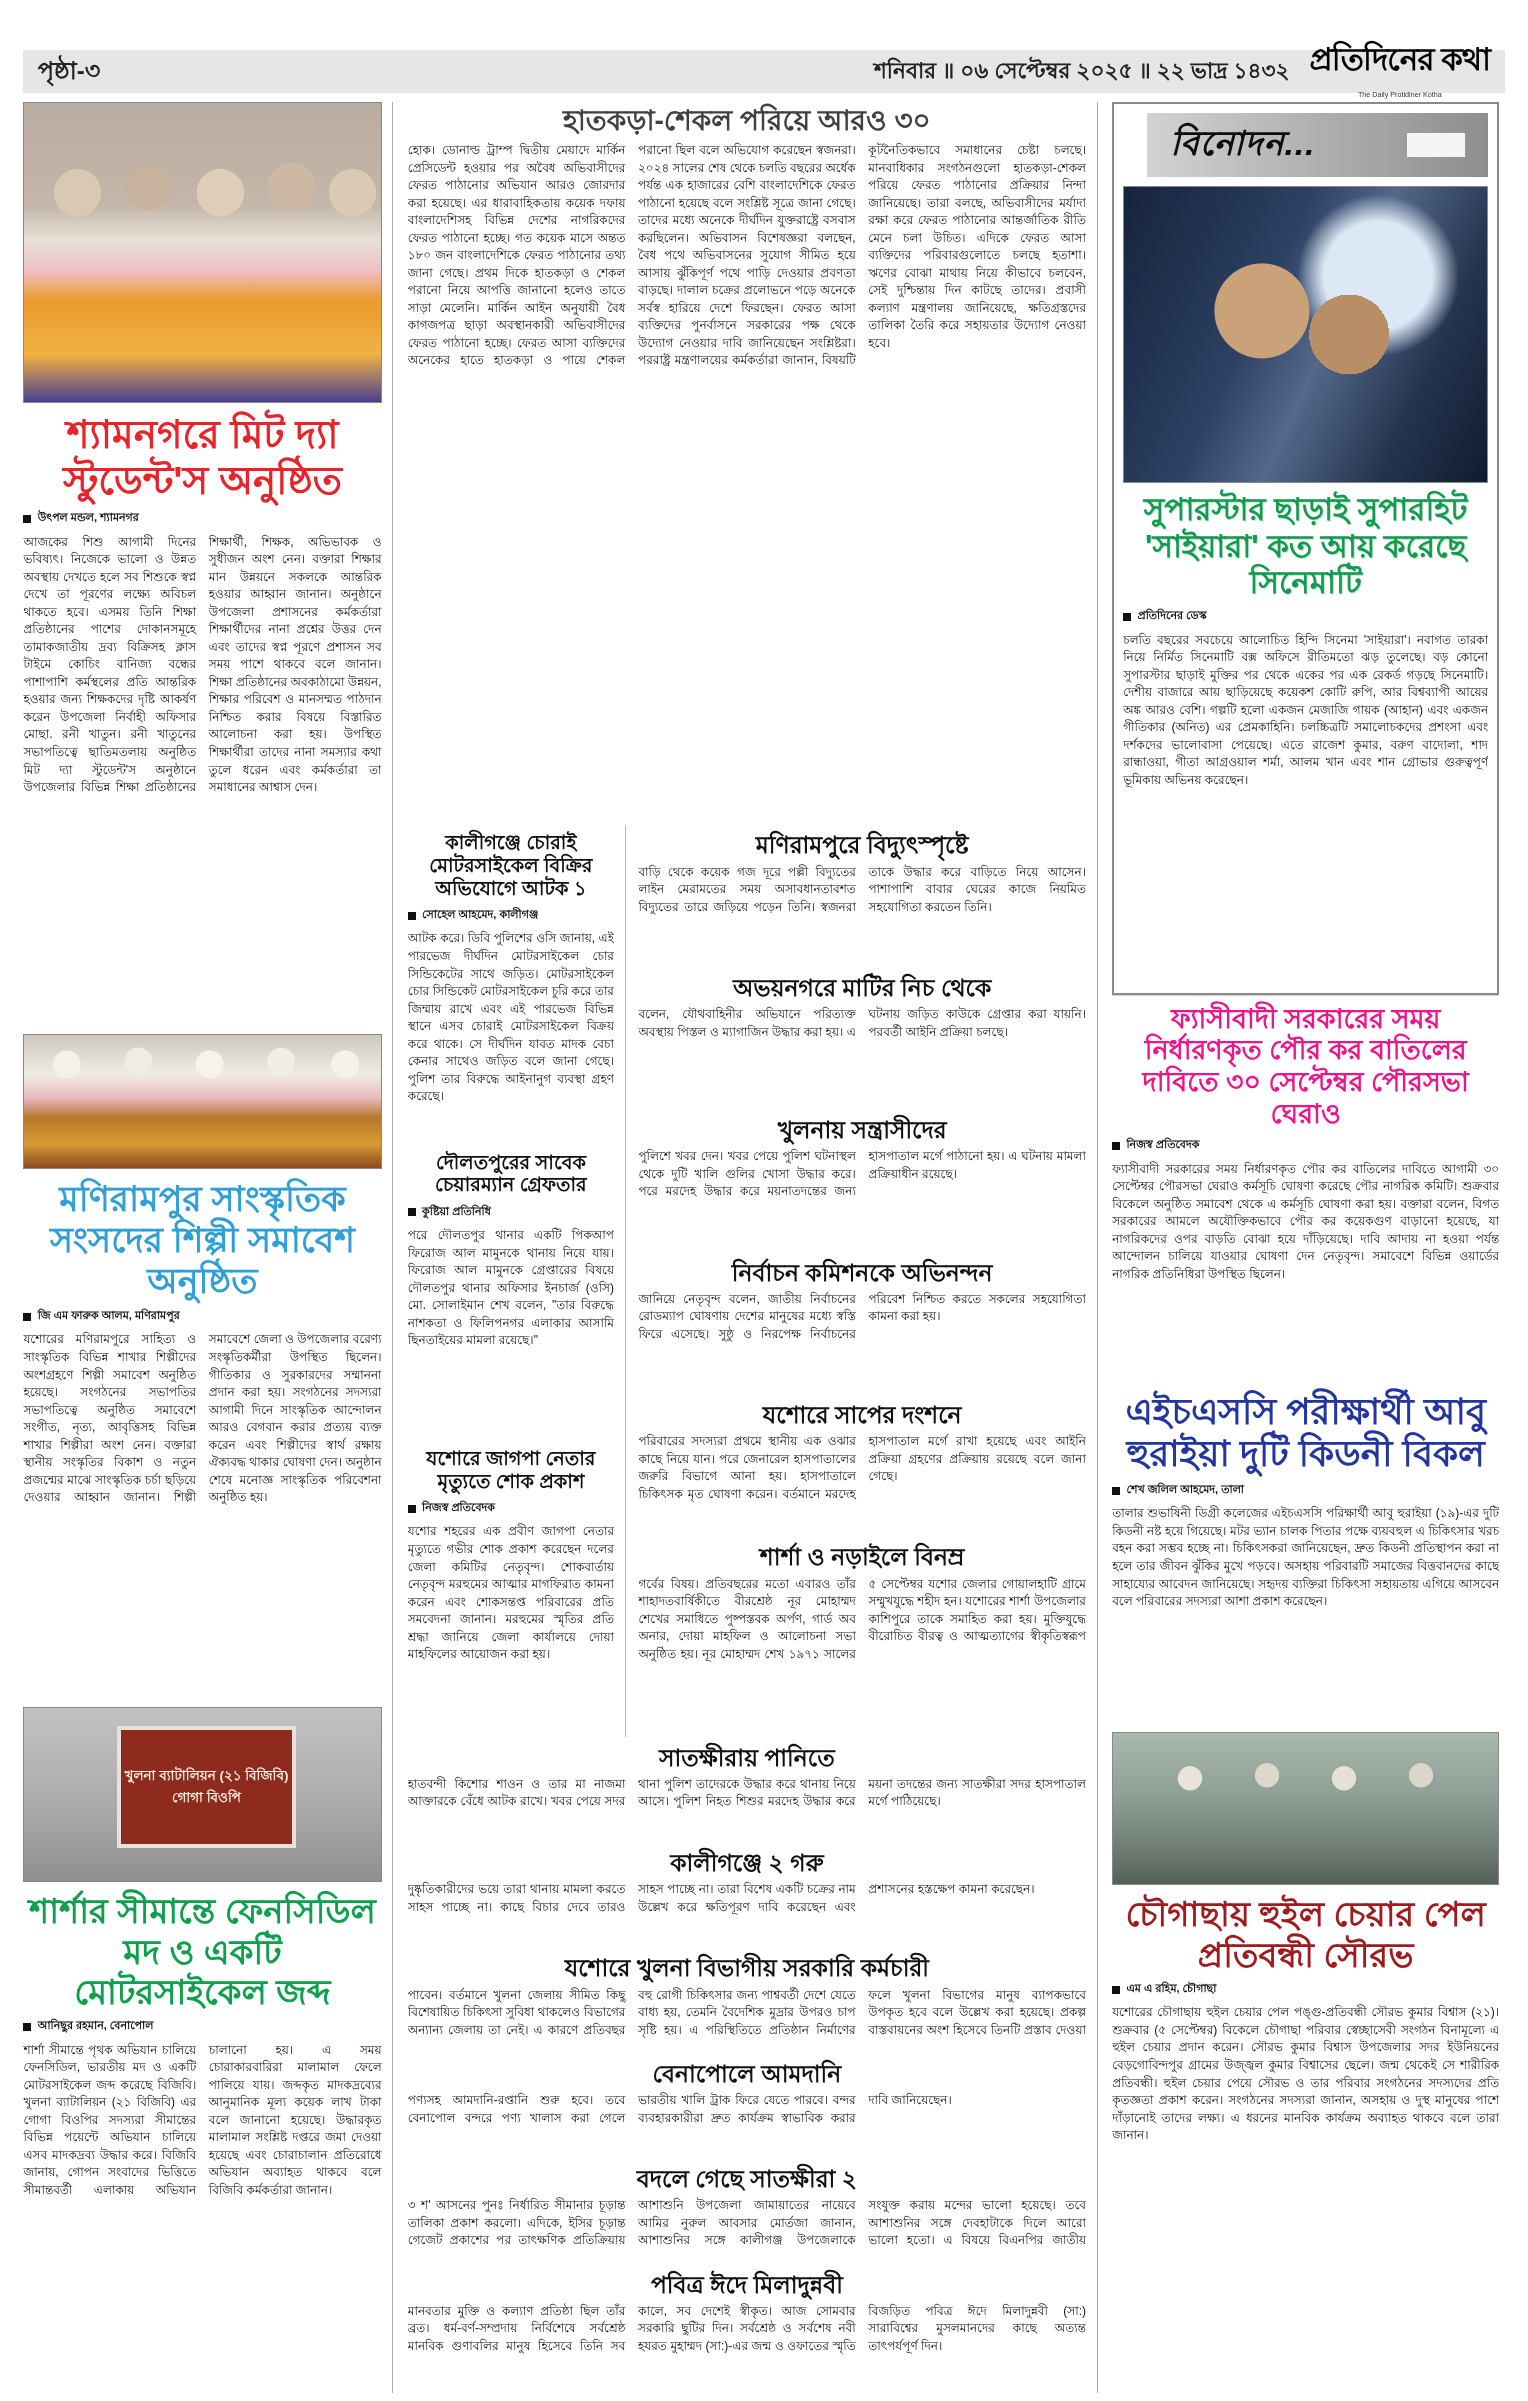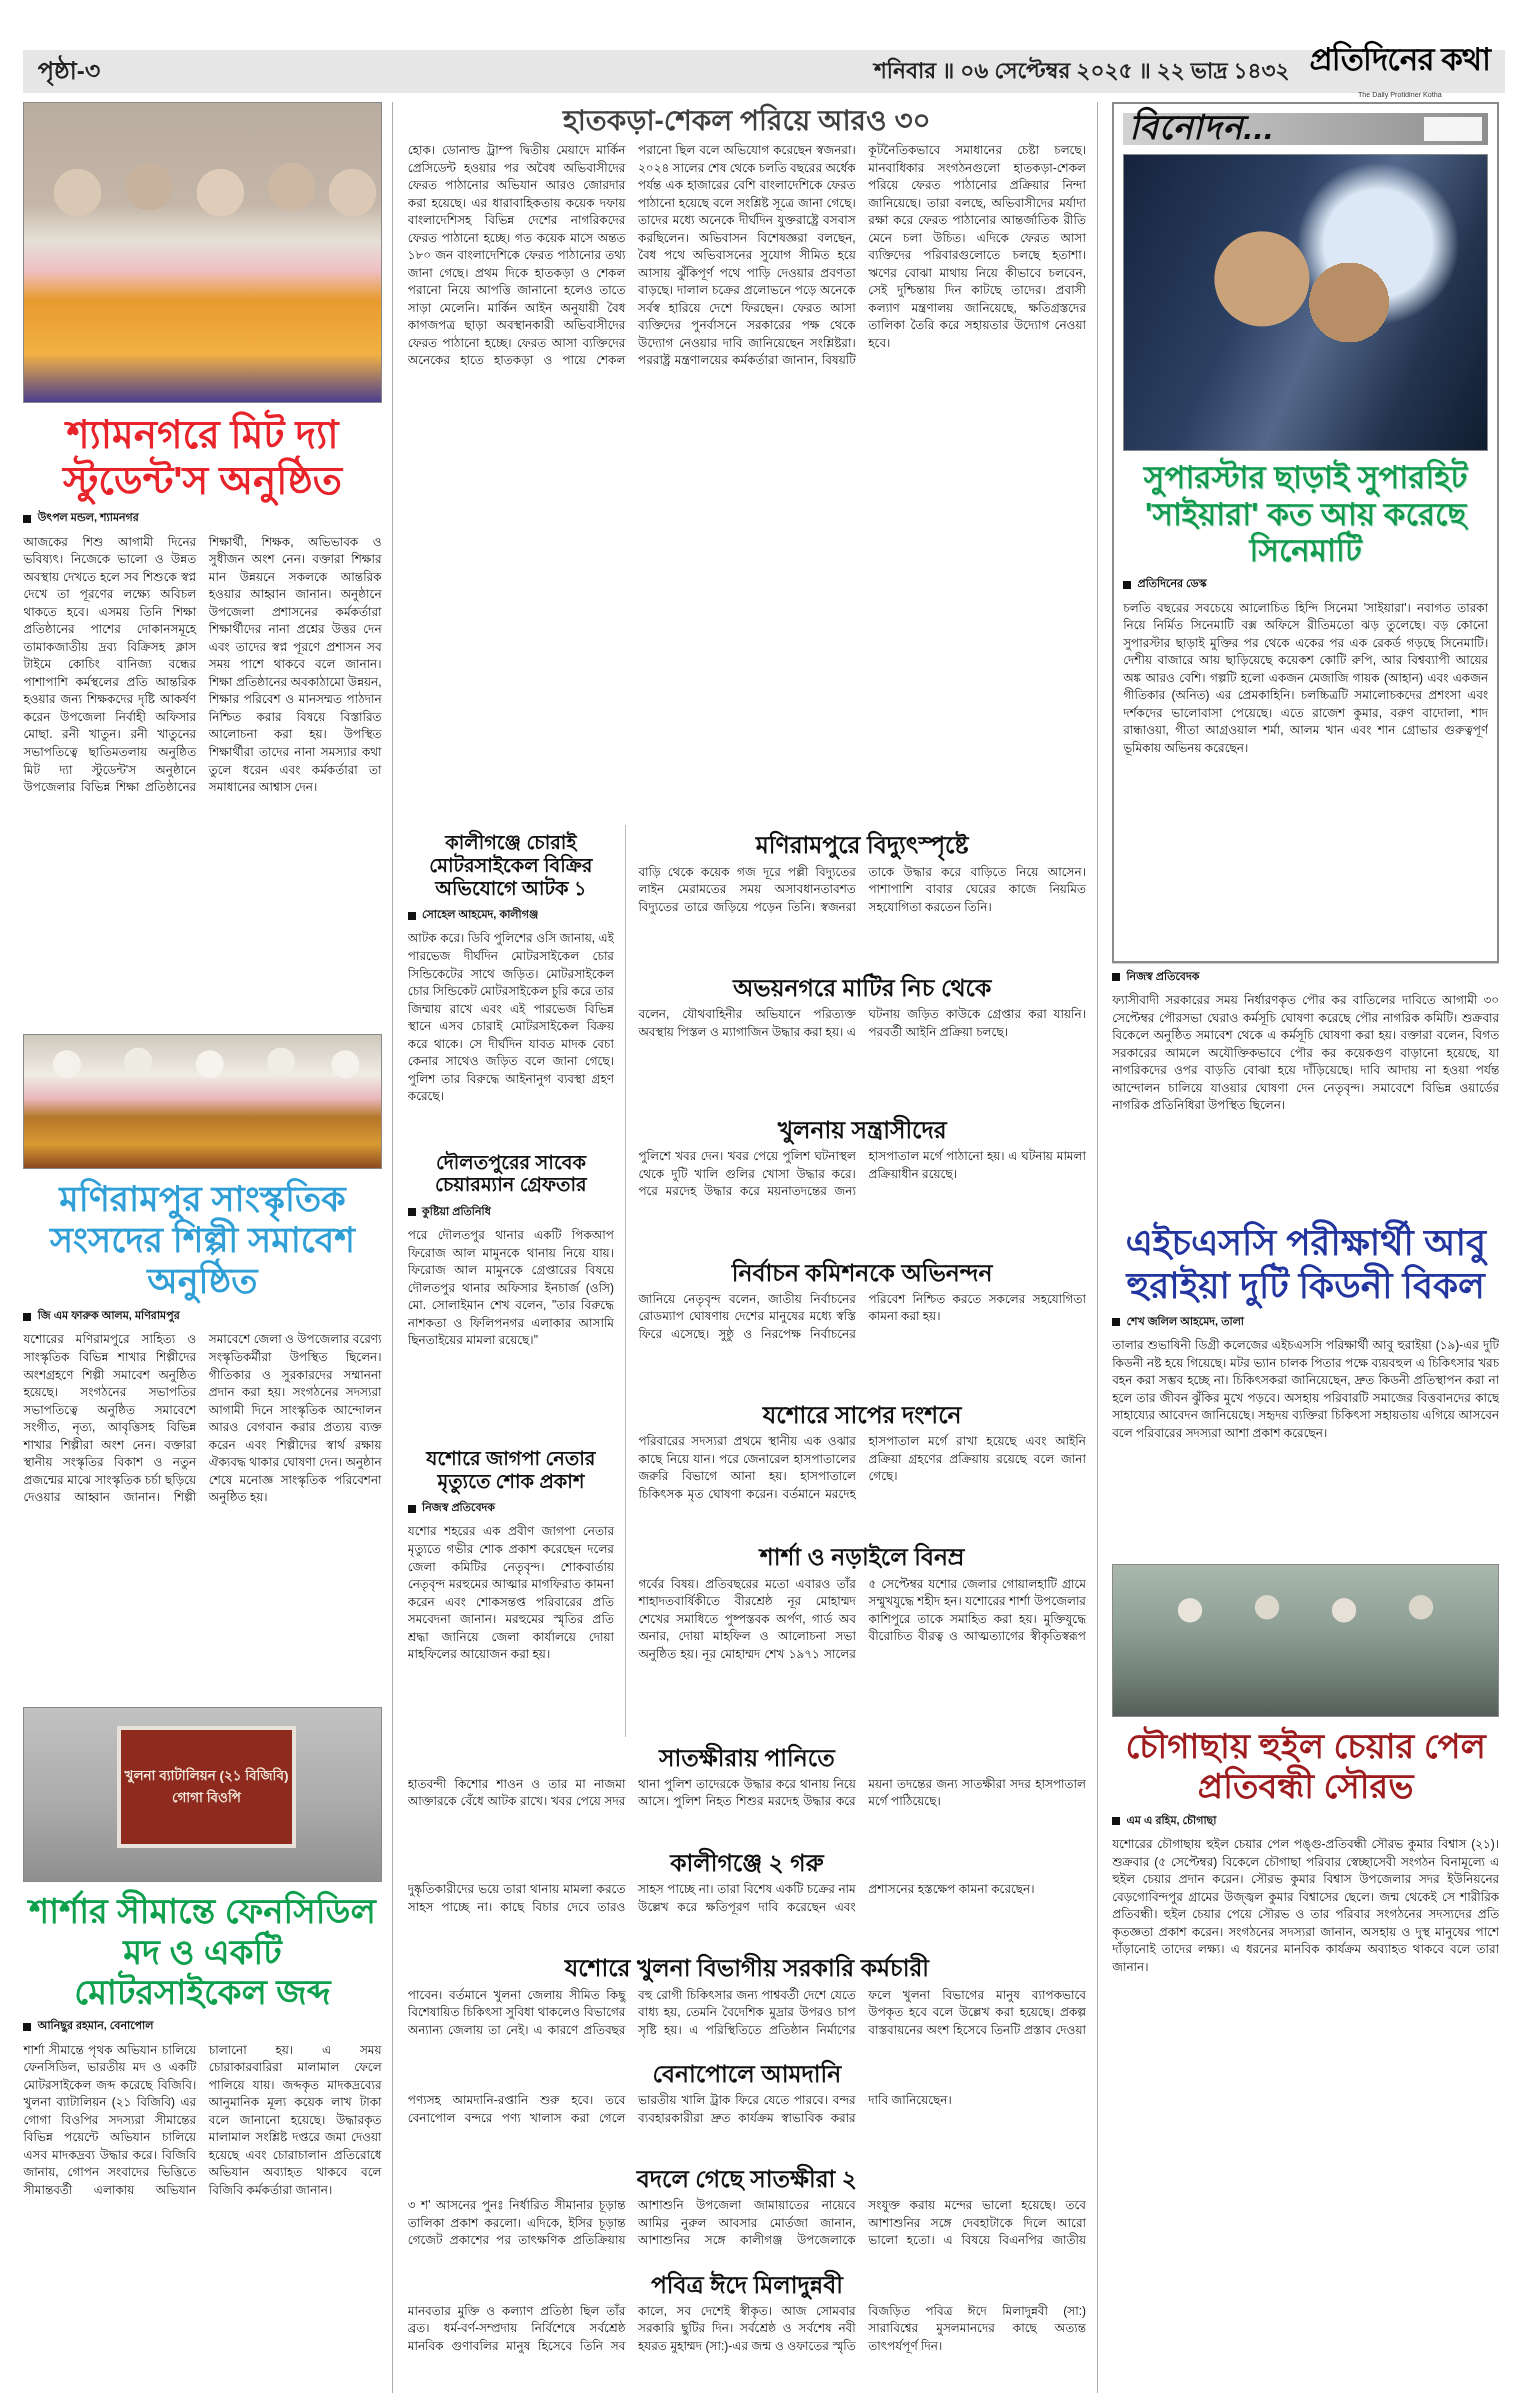--- a/index.html
+++ b/index.html
@@ -77,21 +77,21 @@
   .b-a3{height:387px;}
   .lead-body{height:683px;}
   .mid-row{display:grid;grid-template-columns:218px 1fr;column-gap:12.6px;}
   .mid-row .subleft{border-right:0.9px solid #bbb;padding-right:10.8px;}
   .side-body{height:214px;}
   .sec-body2{height:104px;}
   .sec-body3{height:67px;}
 
   
   .ent-box{border:2.7px solid #8a8a8a;outline:0.9px solid #cfcfcf;padding:9px;box-sizing:border-box;}
-  .ent-bar{height:32px;background:linear-gradient(90deg,#d2d2d2 0%,#b3b3b3 45%,#8e8e8e 100%);display:flex;align-items:center;justify-content:space-between;padding:0 6px;margin-bottom:9px;}
+  .ent-bar{height:64px;background:linear-gradient(90deg,#d2d2d2 0%,#b3b3b3 45%,#8e8e8e 100%);display:flex;align-items:center;justify-content:space-between;padding:0 23px;margin-bottom:9px;margin-left:24px;}
   .ent-title{font-size:34px;font-weight:bold;color:#0d0d0d;font-style:italic;letter-spacing:0.9px;}
   .ent-chip{width:58px;height:23.4px;background:#f5f5f5;}
   .ent-body{height:352px;}
 
   .r-block{overflow:hidden;}
   .r-pink-body{height:221px;}
   .r-navy-body{height:227px;}
   .r-maroon-body{height:320px;}
 </style>
 </head>
@@ -219,20 +219,21 @@
         </div>
         <div class="photo photo-movie"></div>
         <div class="hl hl-entgreen">সুপারস্টার ছাড়াই সুপারহিট 'সাইয়ারা' কত আয় করেছে সিনেমাটি</div>
         <div class="byline">
           <span class="sq"></span>
           <span>প্রতিদিনের ডেস্ক</span>
         </div>
         <div class="body-txt r-block ent-body">চলতি বছরের সবচেয়ে আলোচিত হিন্দি সিনেমা 'সাইয়ারা'। নবাগত তারকা নিয়ে নির্মিত সিনেমাটি বক্স অফিসে রীতিমতো ঝড় তুলেছে। বড় কোনো সুপারস্টার ছাড়াই মুক্তির পর থেকে একের পর এক রেকর্ড গড়ছে সিনেমাটি। দেশীয় বাজারে আয় ছাড়িয়েছে কয়েকশ কোটি রুপি, আর বিশ্বব্যাপী আয়ের অঙ্ক আরও বেশি। গল্পটি হলো একজন মেজাজি গায়ক (আহান) এবং একজন গীতিকার (অনিত) এর প্রেমকাহিনি। চলচ্চিত্রটি সমালোচকদের প্রশংসা এবং দর্শকদের ভালোবাসা পেয়েছে। এতে রাজেশ কুমার, বরুণ বাদোলা, শাদ রান্ধাওয়া, গীতা আগ্রওয়াল শর্মা, আলম খান এবং শান গ্রোভার গুরুত্বপূর্ণ ভূমিকায় অভিনয় করেছেন।</div>
       </div>
 
+      <div class="hl hl-pink">ফ্যাসীবাদী সরকারের সময় নির্ধারণকৃত পৌর কর বাতিলের দাবিতে ৩০ সেপ্টেম্বর পৌরসভা ঘেরাও</div>
       <div class="byline">
         <span class="sq"></span>
         <span>নিজস্ব প্রতিবেদক</span>
       </div>
       <div class="body-txt r-block r-pink-body">ফ্যাসীবাদী সরকারের সময় নির্ধারণকৃত পৌর কর বাতিলের দাবিতে আগামী ৩০ সেপ্টেম্বর পৌরসভা ঘেরাও কর্মসূচি ঘোষণা করেছে পৌর নাগরিক কমিটি। শুক্রবার বিকেলে অনুষ্ঠিত সমাবেশ থেকে এ কর্মসূচি ঘোষণা করা হয়। বক্তারা বলেন, বিগত সরকারের আমলে অযৌক্তিকভাবে পৌর কর কয়েকগুণ বাড়ানো হয়েছে, যা নাগরিকদের ওপর বাড়তি বোঝা হয়ে দাঁড়িয়েছে। দাবি আদায় না হওয়া পর্যন্ত আন্দোলন চালিয়ে যাওয়ার ঘোষণা দেন নেতৃবৃন্দ। সমাবেশে বিভিন্ন ওয়ার্ডের নাগরিক প্রতিনিধিরা উপস্থিত ছিলেন।</div>
 
       <div class="hl hl-navy">এইচএসসি পরীক্ষার্থী আবু হুরাইয়া দুটি কিডনী বিকল</div>
       <div class="byline">
         <span class="sq"></span>
         <span>শেখ জলিল আহমেদ, তালা</span>

